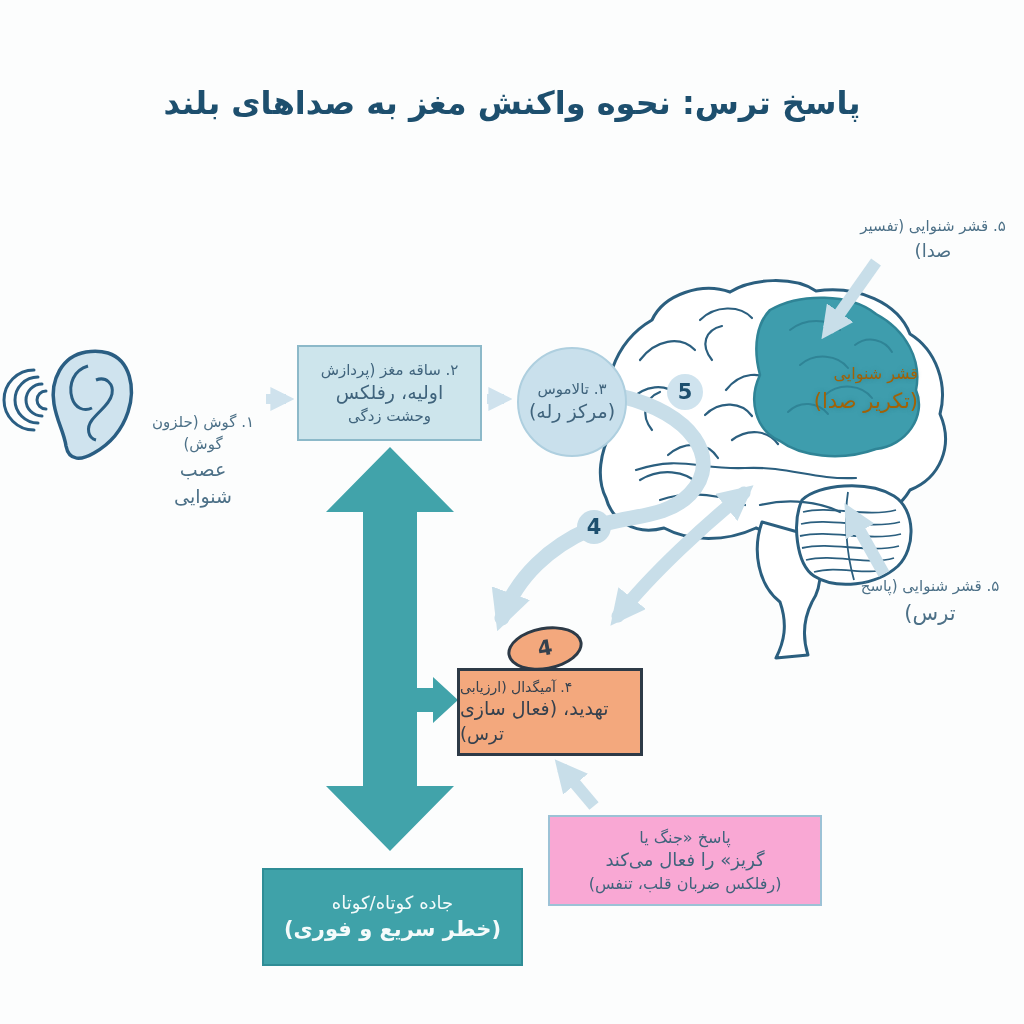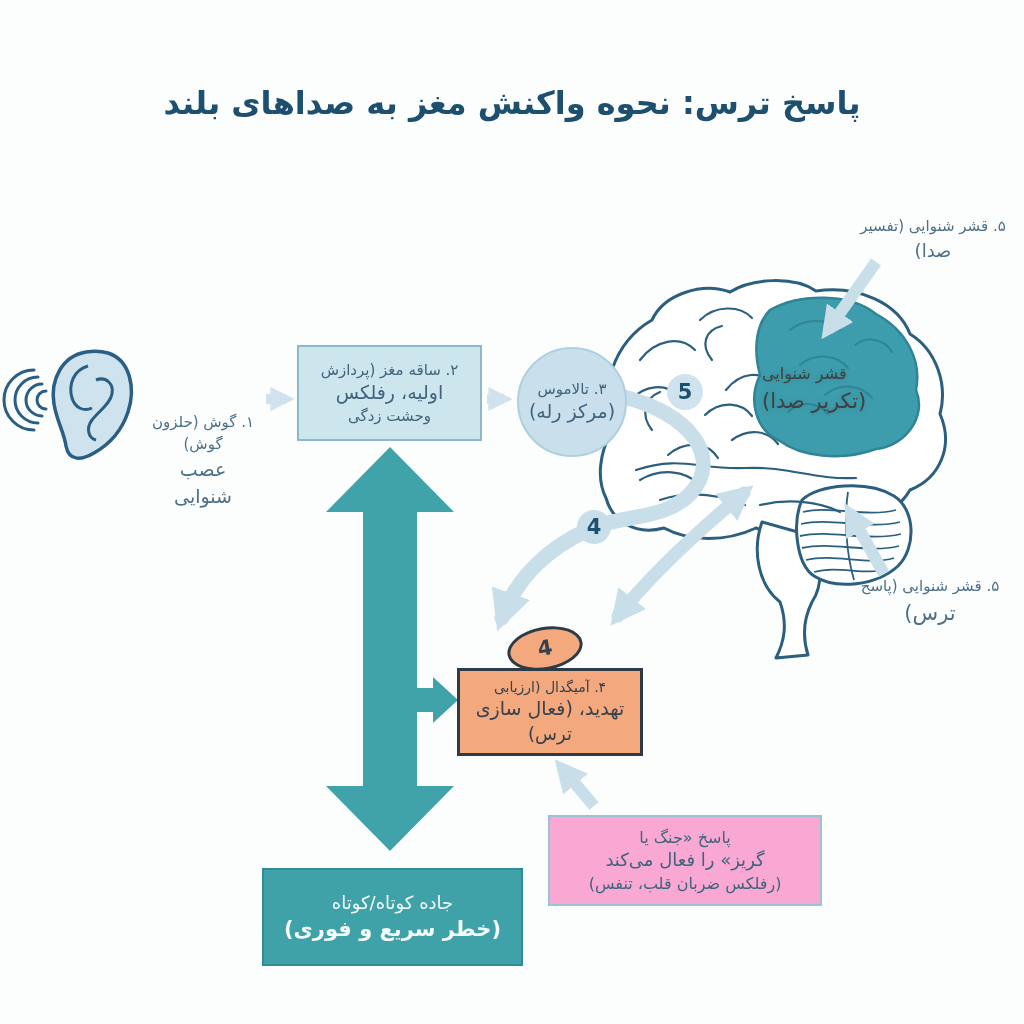--- a/index.html
+++ b/index.html
@@ -12,21 +12,21 @@
   .box{display:flex;flex-direction:column;align-items:center;justify-content:center;text-align:center;line-height:1.35;}
   .box-blue{background:#cde5ec;border:2px solid #8cb9c9;color:#3f637c;}
   .box-lblue{background:#f9a8d4;border:2px solid #9cc2d6;color:#3f637c;}
   .circle{border-radius:50%;}
   .thalamus{background:#c9e0ec;border:2px solid #aecfdf;color:#3f637c;}
   .amy{background:#f3a87d;border:3px solid #2d3a47;color:#35414e;}
   .tealbox{background:#3fa2a9;border:2px solid #2f8d96;color:#f4fbfb;}
   .badge{display:flex;align-items:center;justify-content:center;font-weight:700;color:#1d4f6e;}
   .s1{font-size:14px;} .s2{font-size:15px;} .s3{font-size:16px;} .s4{font-size:18px;} .s5{font-size:19px;} .s6{font-size:21px;}
   .bold{font-weight:700;}
-  .cortex-label{color:#404040;text-align:left;line-height:1.5;text-shadow:0 0 4px rgba(40,120,135,.55);}
+  .cortex-label{color:#a16207;text-align:right;line-height:1.5;text-shadow:0 0 4px rgba(40,120,135,.55);}
 </style>
 </head>
 <body>
 
 <div id="stage">
 
   <svg class="canvas" width="1024" height="1024" viewBox="0 0 1024 1024">
     <defs>
       <marker id="ahL" viewBox="0 0 10 10" refX="6.5" refY="5" markerWidth="2.7" markerHeight="2.7" orient="auto-start-reverse">
           <path d="M0,0 L10,5 L0,10 z" fill="#c8dee9"></path>
@@ -148,21 +148,21 @@
 
   <div class="abs lbl" style="left:845px;top:576px;width:170px;">
     <div class="s2">۵. قشر شنوایی (پاسخ</div>
     <div class="s6">ترس)</div>
   </div>
 
   <div class="abs box amy" style="left:507px;top:627px;width:76px;height:43px;border-radius:50%;transform:rotate(-10deg);z-index:4;">
     <div class="s6 bold">4</div>
   </div>
 
-  <div class="abs box amy" style="left:457px;top:668px;width:186px;height:88px;">
+  <div class="abs box amy" style="left:457px;top:668px;width:186px;height:88px;align-items:flex-end;">
     <div class="s1">۴. آمیگدال (ارزیابی</div>
     <div class="s5">تهدید، (فعال سازی</div>
     <div class="s4">ترس)</div>
   </div>
 
   <div class="abs box box-lblue" style="left:548px;top:815px;width:274px;height:91px;">
     <div class="s3">پاسخ «جنگ یا</div>
     <div class="s4">گریز» را فعال می‌کند</div>
     <div class="s3">(رفلکس ضربان قلب، تنفس)</div>
   </div>

